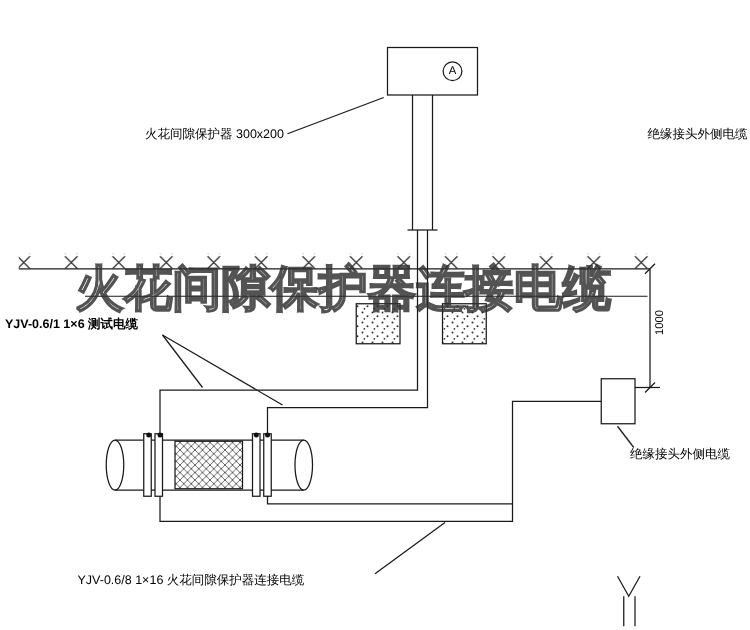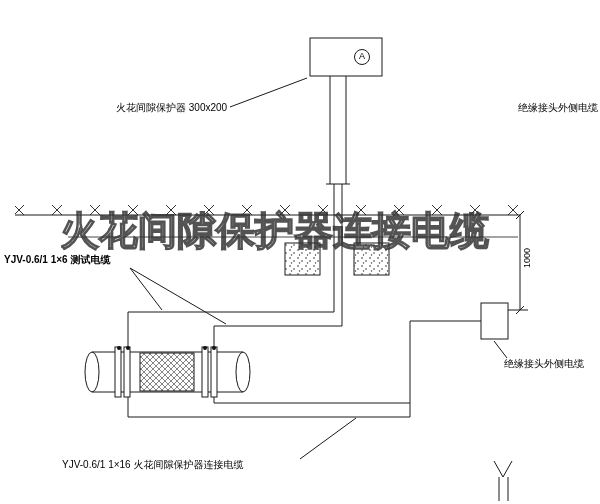--- a/index.html
+++ b/index.html
@@ -106,18 +106,18 @@
         <line x1="499" y1="477" x2="499" y2="501"></line>
         <line x1="508" y1="477" x2="508" y2="501"></line>
       </g>
     </g>
   </svg>
 
   <div class="lbl" style="left:116px; top:102px;">火花间隙保护器 300x200</div>
   <div class="lbl" style="left:518px; top:102px;">绝缘接头外侧电缆</div>
   <div class="lbl" style="left:4px; top:254px;font-weight:bold;">YJV-0.6/1 1×6  测试电缆</div>
   <div class="lbl" style="left:504px; top:358px;">绝缘接头外侧电缆</div>
-  <div class="lbl" style="left:62px; top:459px;">YJV-0.6/1 1×16  火花间隙保护器连接电缆</div>
+  <div class="lbl" style="left:62px; top:459px;">YJV-0.6/8 1×16  火花间隙保护器连接电缆</div>
   <div class="lbl dim-text">1000</div>
   <div class="lbl meter-a">A</div>
   <div class="watermark">火花间隙保护器连接电缆</div>
 
 </div>
 
 </body></html>

